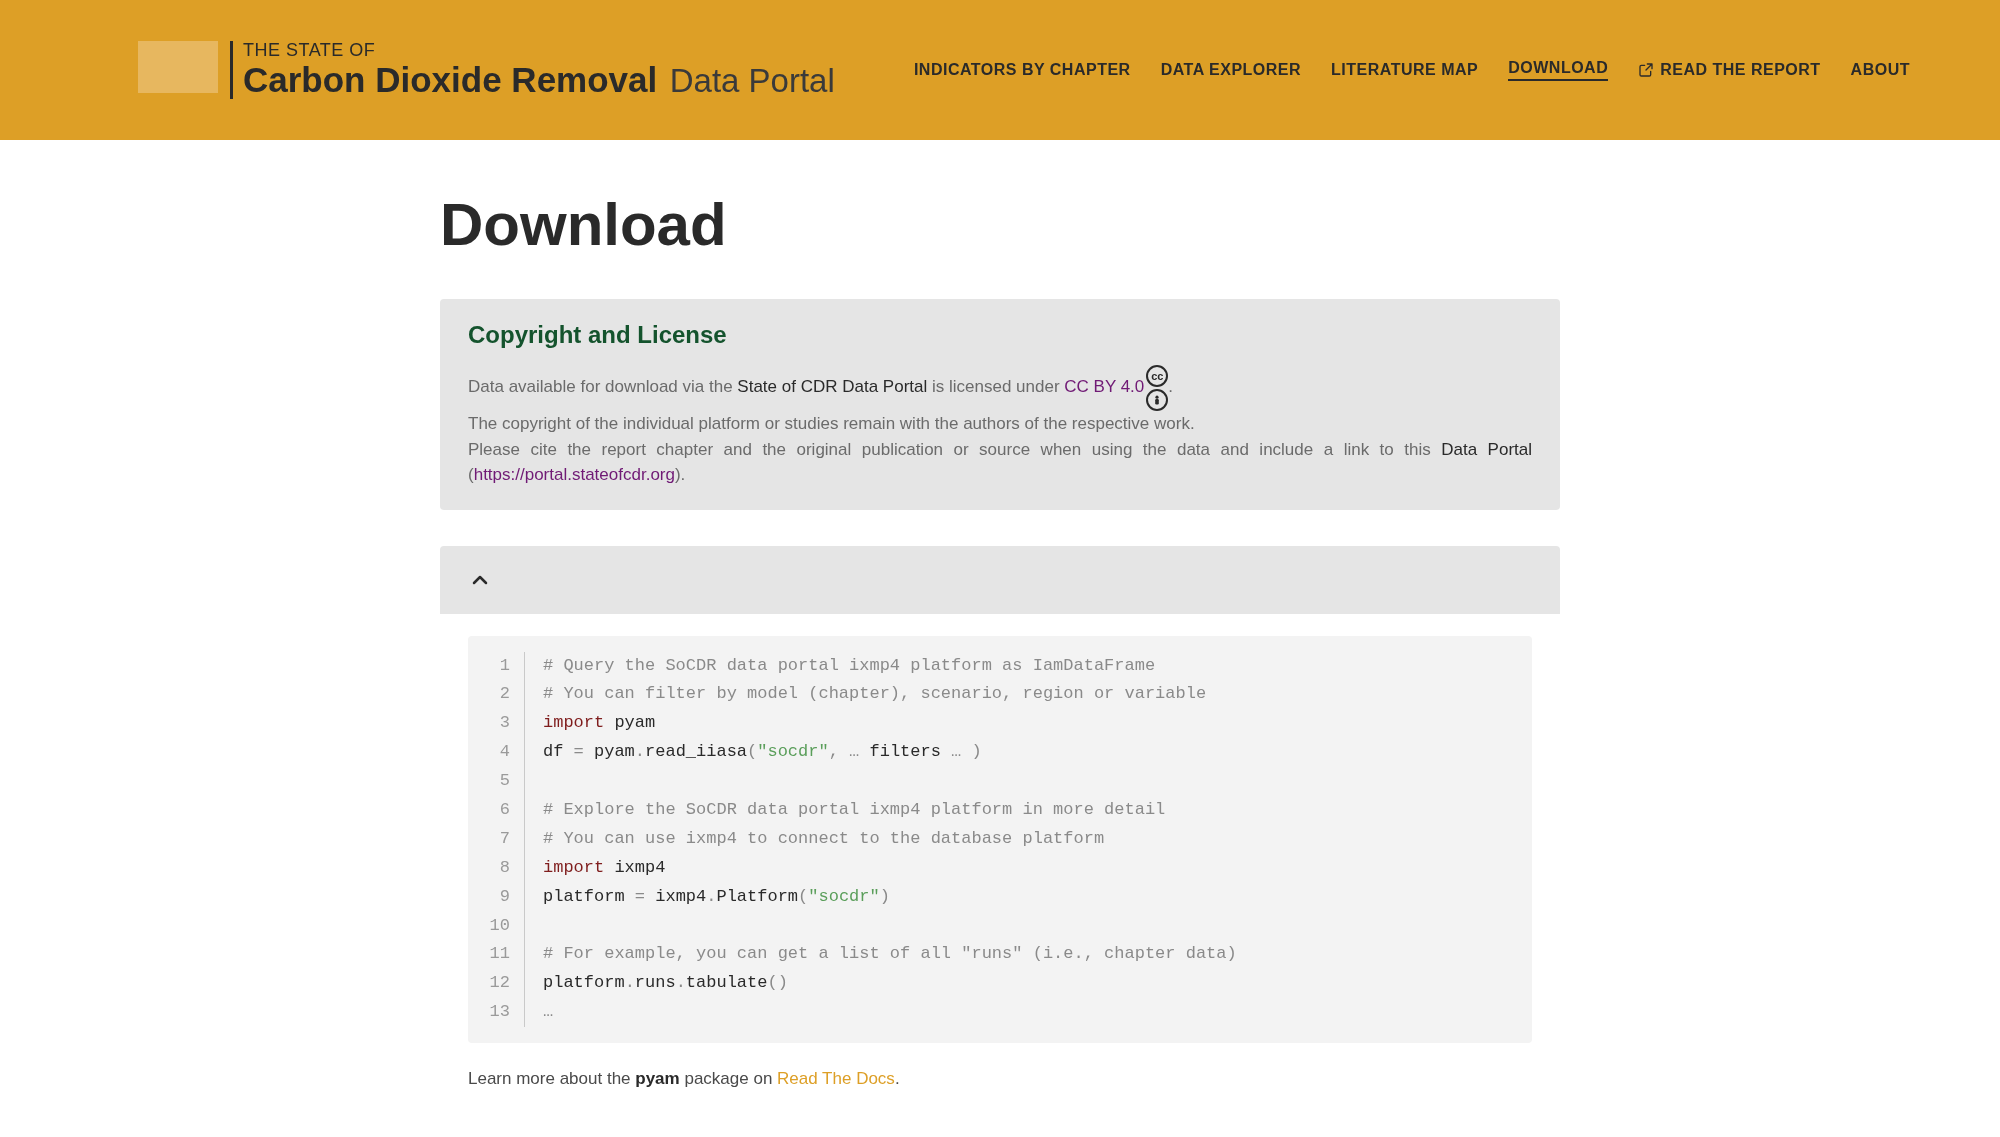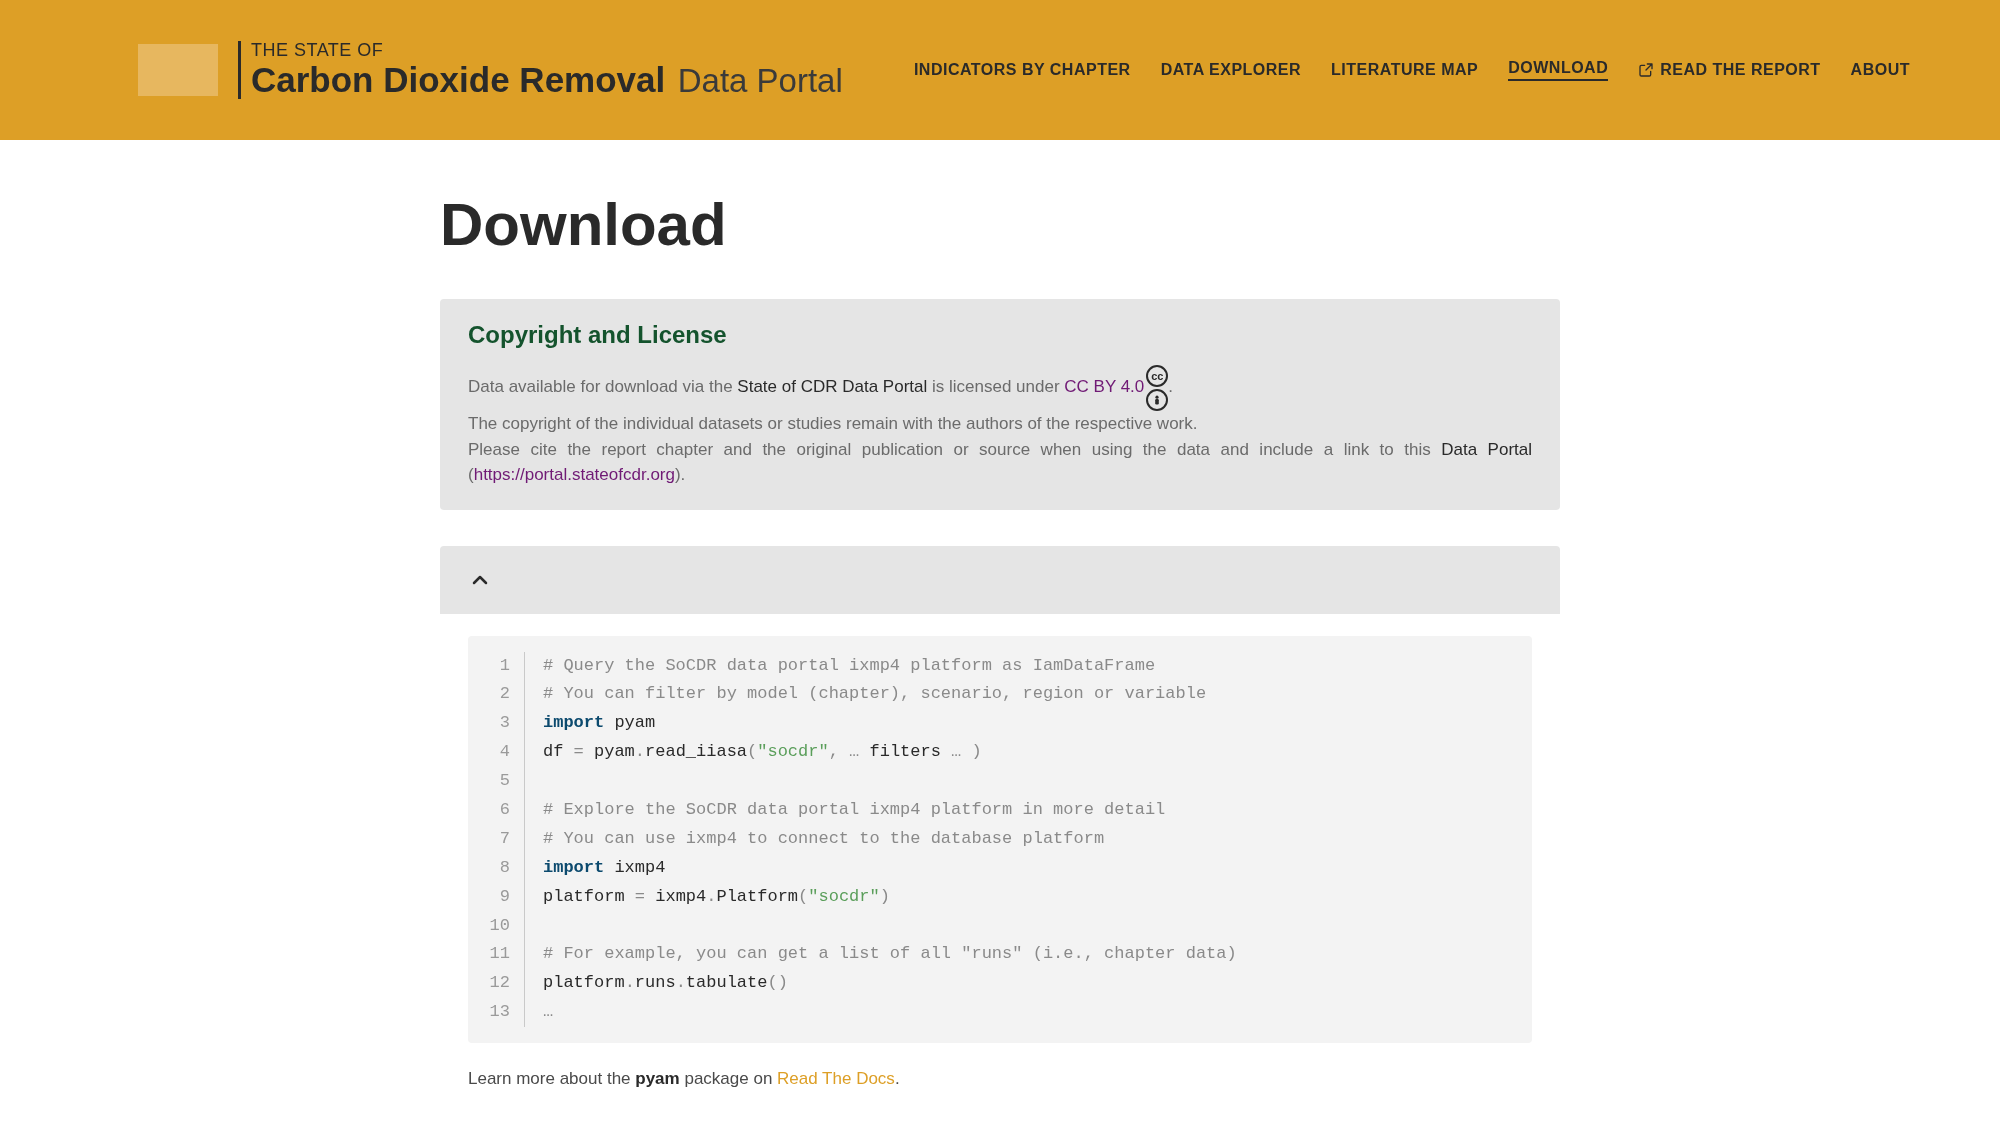--- a/index.html
+++ b/index.html
@@ -11,22 +11,22 @@
   .header {
     background: #dd9f26;
     display: flex;
     align-items: center;
     justify-content: space-between;
     padding: 0 90px;
     height: 140px;
   }
   .logo-area {
     display: flex;
-    align-items: center;
-    gap: 20px;
+    align-items: flex-start;
+    gap: 12px;
     padding-left: 48px;
   }
   .logo-box {
     width: 80px;
     height: 52px;
     background: #e7b75f;
   }
   .logo-text {
     border-left: 3px solid #2a2a2a;
     padding-left: 10px;
@@ -155,21 +155,21 @@
     user-select: none;
     flex-shrink: 0;
   }
   .gutter div { min-width: 22px; }
   .code {
     padding-left: 18px;
     white-space: pre;
     color: #2a2a2a;
   }
   .c-comment { color: #8a8a8a; }
-  .c-keyword { color: #0c4a6e; font-weight: bold; }
+  .c-keyword { color: #7f1d1d; }
   .c-string  { color: #5a9e5a; }
   .c-punct   { color: #8a8a8a; }
 </style>
 </head>
 <body>
 
 <div class="header">
   <div class="logo-area">
     <div class="logo-box"></div>
     <div class="logo-text">
@@ -213,21 +213,21 @@
     <div class="copyright-body">
       <span>Data available for download via the </span><span class="dark">State of CDR Data Portal</span><span> is licensed under </span><a href="#">CC BY 4.0</a><span class="cc-icons">
           <span class="cc-circle">cc</span>
           <span class="cc-circle">
             <svg width="10" height="10" viewBox="0 0 10 10">
               <circle cx="5" cy="2.2" r="1.6" fill="#2a2a2a"></circle>
               <rect x="3.2" y="4" width="3.6" height="5.4" rx="1.2" fill="#2a2a2a"></rect>
             </svg>
           </span>
         </span><span>.</span><br>
-      <span>The copyright of the individual datasets or studies remain with the authors of the respective work.</span><br>
+      <span>The copyright of the individual platform or studies remain with the authors of the respective work.</span><br>
       <span>Please cite the report chapter and the original publication or source when using the data and include a link to this </span><span class="dark">Data Portal</span><span> (</span><a href="#">https://portal.stateofcdr.org</a><span>).</span>
     </div>
   </div>
 
   <div class="accordion">
     <div class="accordion-header">
       <span class="chevron">
         <svg viewBox="0 0 24 24" width="24" height="24">
             <path d="M6 15l6-6 6 6" stroke="#2a2a2a" stroke-width="2.5" fill="none" stroke-linecap="round" stroke-linejoin="round"></path>
           </svg>

